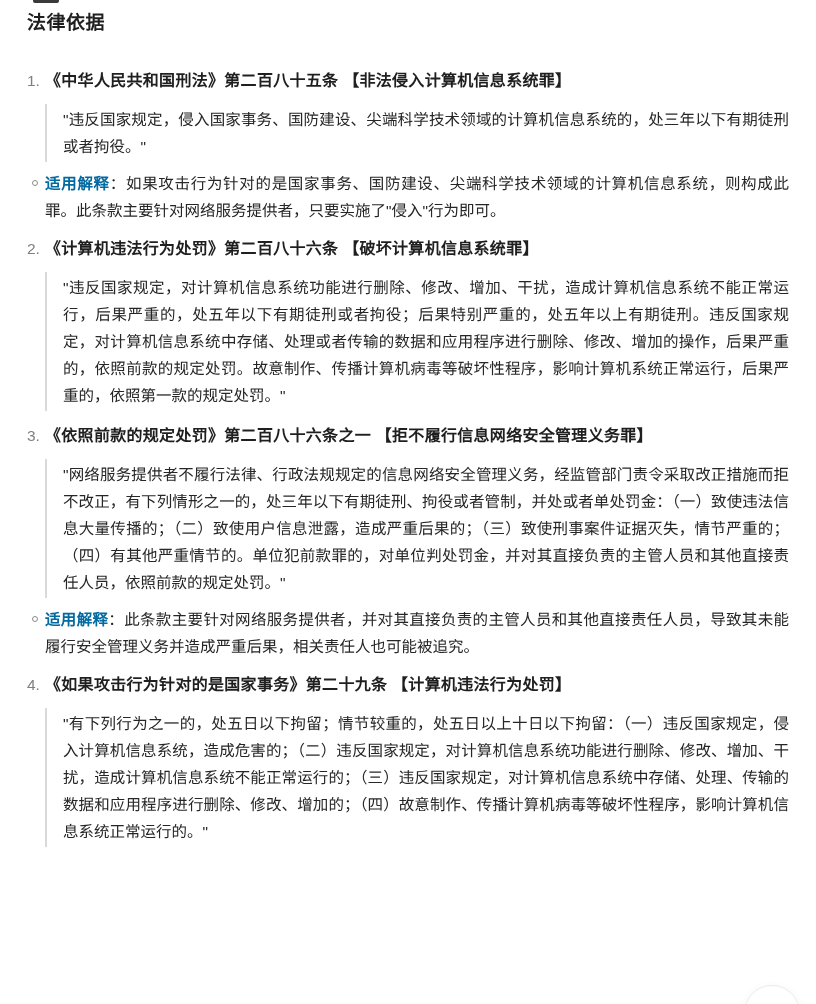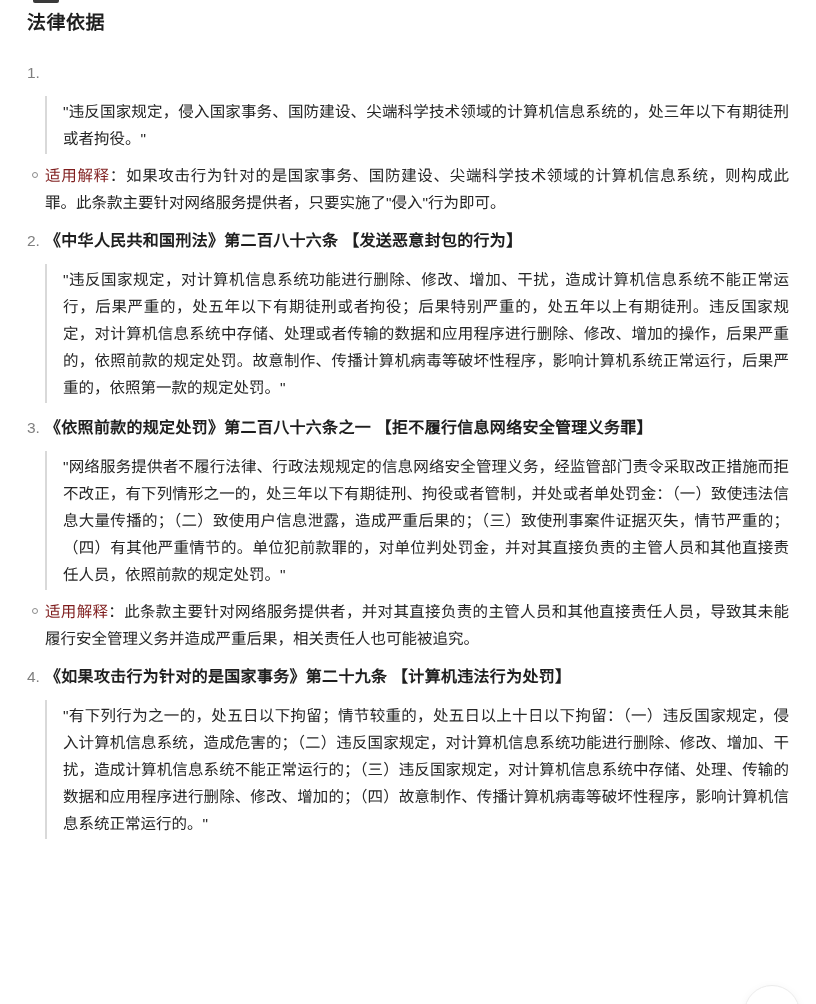--- a/index.html
+++ b/index.html
@@ -20,21 +20,21 @@
     left: 33px; top: 0;
     width: 26px; height: 3px;
     background: #3a3a3a;
     border-radius: 0 0 2px 2px;
   }
   h3.page-title {
     font-size: 19px;
     line-height: 26px;
     font-weight: 700;
     color: #1f1f1f;
-    margin-bottom: 26px;
+    margin-bottom: 34px;
     letter-spacing: 0.5px;
   }
   .law-item { margin-bottom: 14px; }
   .item-row {
     display: flex;
     align-items: baseline;
     margin-bottom: 12px;
   }
   .item-num {
     flex: 0 0 18px;
@@ -72,21 +72,21 @@
   }
   .ring {
     position: absolute;
     left: -13px;
     top: 10px;
     width: 6px; height: 6px;
     border: 1.5px solid #8c8c8c;
     border-radius: 50%;
     background: transparent;
   }
-  .interp-label { font-weight: 400; color: #7f1d1d; }
+  .interp-label { font-weight: 700; color: #0369a1; }
   .floating-btn {
     position: absolute;
     left: 744px;
     top: 985px;
     width: 56px; height: 56px;
     border-radius: 50%;
     background: #ffffff;
     border: 1px solid #ececec;
     box-shadow: 0 2px 10px rgba(0,0,0,0.05);
     cursor: pointer;
@@ -97,38 +97,39 @@
 
 <div class="cutoff-sliver"></div>
 
 <div class="doc">
 
   <h3 class="page-title">法律依据</h3>
 
   <section class="law-item">
     <div class="item-row">
       <span class="item-num">1.</span>
+      <h4 class="item-heading">《中华人民共和国刑法》第二百八十五条 【非法侵入计算机信息系统罪】</h4>
     </div>
     <div class="item-body">
       <blockquote class="law-quote">
         <p>"违反国家规定，侵入国家事务、国防建设、尖端科学技术领域的计算机信息系统的，处三年以下有期徒刑或者拘役。"</p>
       </blockquote>
       <ul class="interp-list">
         <li>
           <span class="ring"></span>
           <span class="interp-label">适用解释</span><span>：如果攻击行为针对的是国家事务、国防建设、尖端科学技术领域的计算机信息系统，则构成此罪。此条款主要针对网络服务提供者，只要实施了"侵入"行为即可。</span>
         </li>
       </ul>
     </div>
   </section>
 
   <section class="law-item">
     <div class="item-row">
       <span class="item-num">2.</span>
-      <h4 class="item-heading">《中华人民共和国刑法》第二百八十六条 【发送恶意封包的行为】</h4>
+      <h4 class="item-heading">《计算机违法行为处罚》第二百八十六条 【破坏计算机信息系统罪】</h4>
     </div>
     <div class="item-body">
       <blockquote class="law-quote">
         <p>"违反国家规定，对计算机信息系统功能进行删除、修改、增加、干扰，造成计算机信息系统不能正常运行，后果严重的，处五年以下有期徒刑或者拘役；后果特别严重的，处五年以上有期徒刑。违反国家规定，对计算机信息系统中存储、处理或者传输的数据和应用程序进行删除、修改、增加的操作，后果严重的，依照前款的规定处罚。故意制作、传播计算机病毒等破坏性程序，影响计算机系统正常运行，后果严重的，依照第一款的规定处罚。"</p>
       </blockquote>
     </div>
   </section>
 
   <section class="law-item">
     <div class="item-row">

